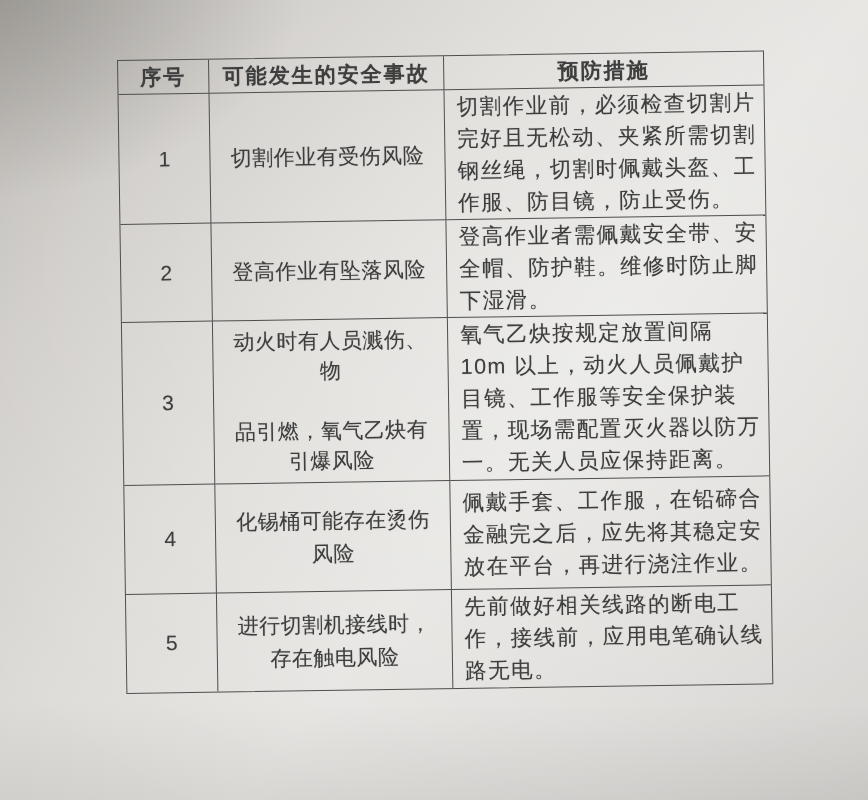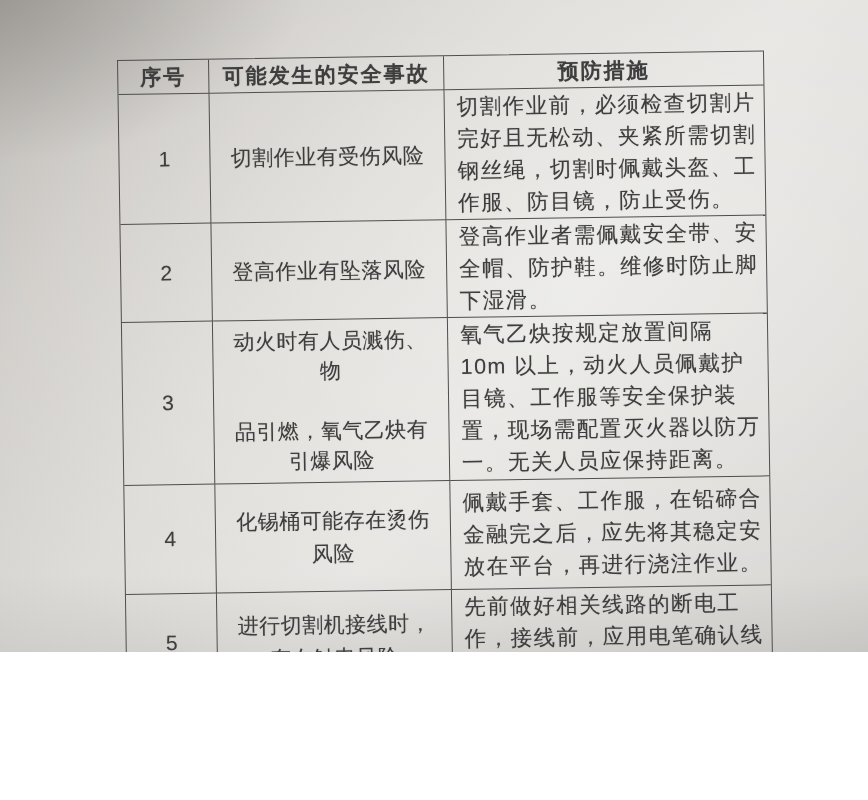--- a/index.html
+++ b/index.html
@@ -3,21 +3,21 @@
 <meta charset="utf-8">
 <style>
   html, body { margin: 0; padding: 0; }
   body {
     width: 868px; height: 800px;
     font-family: "Liberation Sans", "DejaVu Sans", sans-serif;
     overflow: hidden;
   }
   .photo {
     position: relative;
-    width: 868px; height: 652px;
+    width: 868px; height: 800px;
     overflow: hidden;
     background:
       radial-gradient(55% 40% at -3% -3%, rgba(70,68,64,0.30), rgba(70,68,64,0) 70%),
       linear-gradient(to bottom, rgba(0,0,0,0) 88%, rgba(90,88,84,0.10) 100%),
       radial-gradient(140% 120% at 68% 42%, rgba(255,255,255,0.30), rgba(255,255,255,0) 62%),
       linear-gradient(128deg, #bab7b2 0%, #cfccc8 18%, #dddbd7 38%, #e5e4e1 58%, #dedcd9 78%, #d3d1ce 100%);
   }
   .doc-table {
     position: absolute;
     left: 117px; top: 60px;

